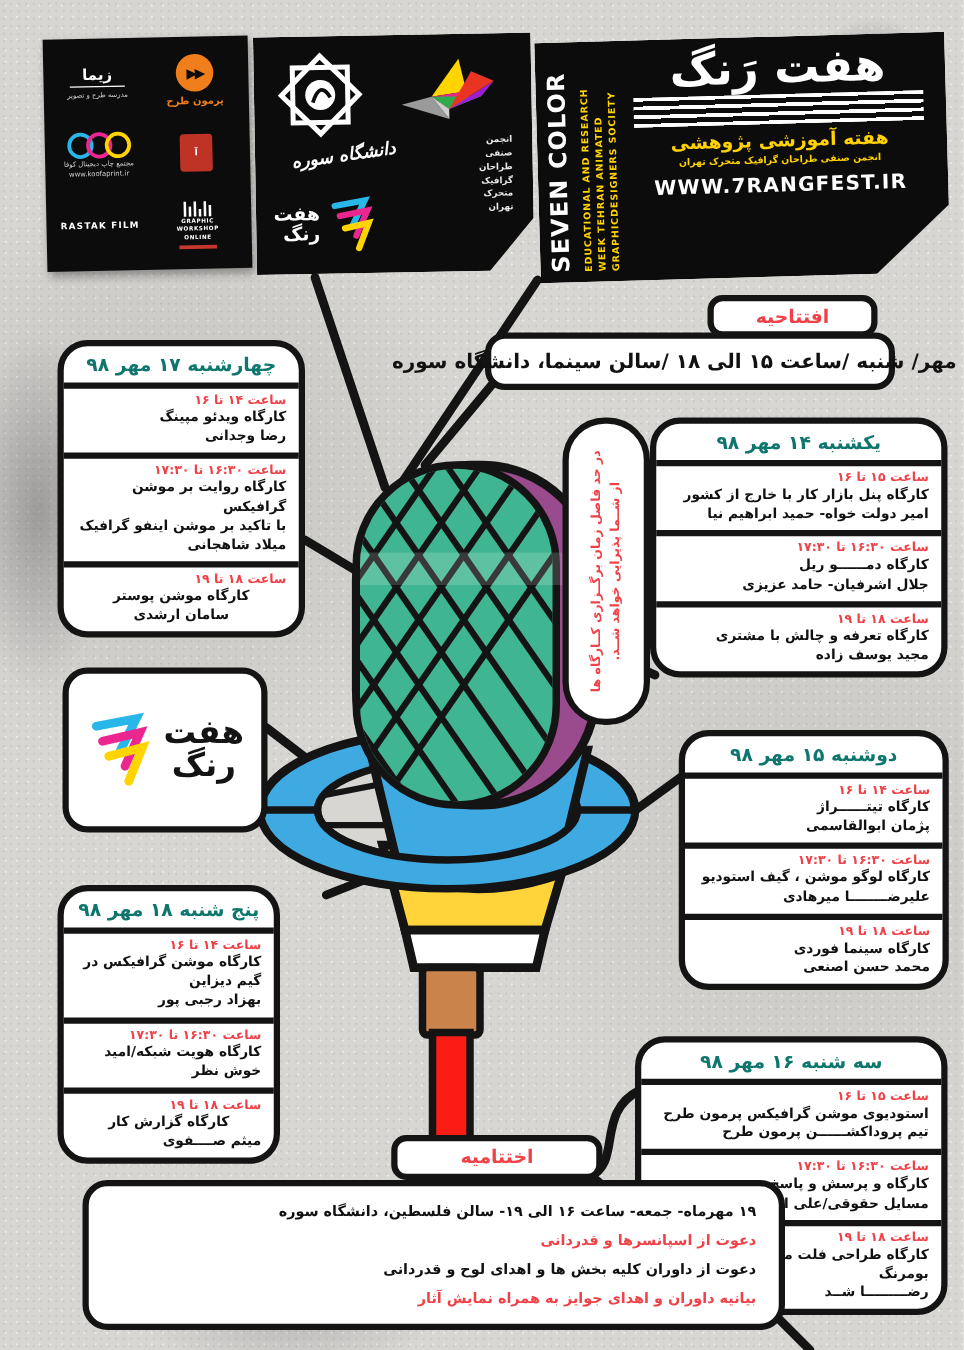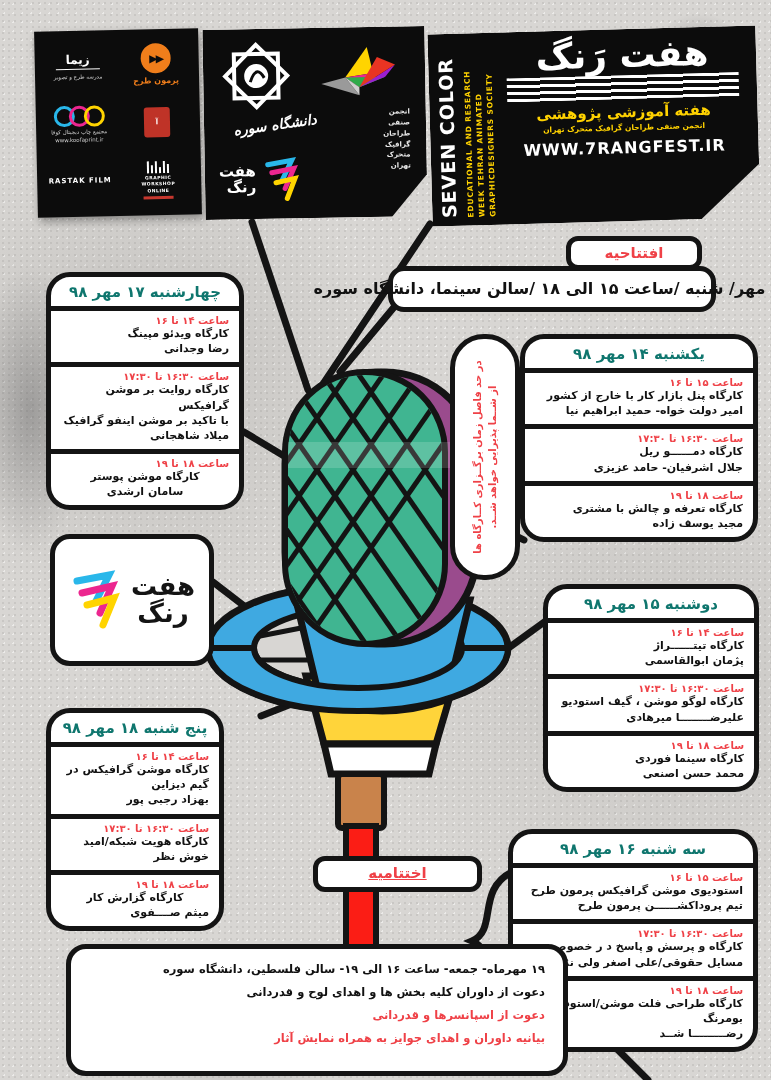--- a/index.html
+++ b/index.html
@@ -91,22 +91,22 @@
   #bubble-mon{left:543px;top:584px;width:216px;}
   #bubble-thu{left:46px;top:708px;width:178px;}
   #bubble-tue{left:508px;top:829px;width:250px;}
   #note-bubble{left:450px;top:334px;width:70px;height:246px;border-radius:34px;}
   .note-inner{position:absolute;left:50%;top:50%;width:232px;
     transform:translate(-50%,-50%) rotate(-90deg);text-align:center;}
   .note-line{color:#ef4147;font-size:10px;font-weight:bold;line-height:1.5;white-space:nowrap;}
   #logo-bubble{left:50px;top:534px;width:164px;height:132px;border-radius:20px;
     display:flex;align-items:center;justify-content:center;gap:8px;}
   .logo-bubble-text{color:#141414;font-weight:bold;font-size:26px;line-height:1.05;text-align:center;}
-  #closing-title{left:313px;top:856px;width:169px;height:36px;font-size:15px;line-height:25px;text-decoration:underline;}
-  #closing-body{left:66px;top:944px;width:502px;border-radius:20px;padding:8px 18px 22px;}
+  #closing-title{left:313px;top:908px;width:169px;height:36px;font-size:15px;line-height:25px;}
+  #closing-body{left:66px;top:944px;width:562px;border-radius:20px;padding:8px 18px 10px;}
   .closing-line{font-size:11.5px;font-weight:bold;text-align:right;padding:4px 0 3px;line-height:1.4;}
   .c-black{color:#111;}
   .c-red{color:#ef4147;}
 </style>
 </head>
 <body>
 
 <div id="poster">
 
   <div class="bgpatch patch-tr"></div>
@@ -391,18 +391,18 @@
     <div class="session last">
       <div class="s-time">ساعت ۱۸ تا ۱۹</div>
       <div class="s-line">کارگاه طراحی فلت موشن/استودیو بومرنگ</div>
       <div class="s-line">رضـــــــــا شــد</div>
     </div>
   </div>
 
   <div id="closing-title" class="tab">اختتامیه</div>
   <div id="closing-body" class="bubble">
     <div class="closing-line c-black">۱۹ مهرماه- جمعه- ساعت ۱۶ الی ۱۹- سالن فلسطین، دانشگاه سوره</div>
+    <div class="closing-line c-red">دعوت از اسپانسرها و قدردانی</div>
     <div class="closing-line c-black">دعوت از داوران کلیه بخش ها و اهدای لوح و قدردانی</div>
-    <div class="closing-line c-red">دعوت از اسپانسرها و قدردانی</div>
     <div class="closing-line c-red">بیانیه داوران و اهدای جوایز به همراه نمایش آثار</div>
   </div>
 
 </div>
 
 </body></html>

